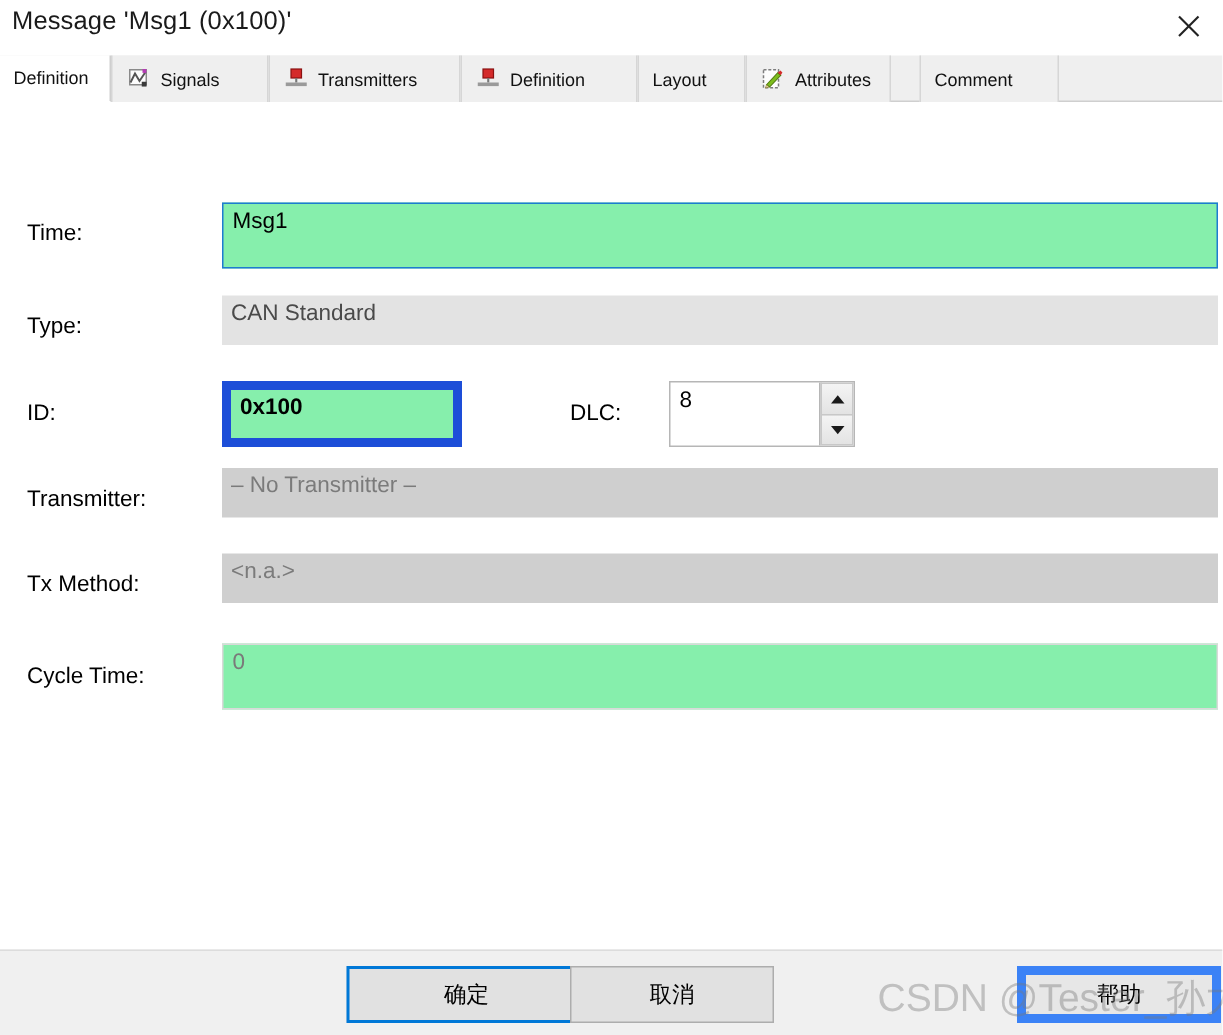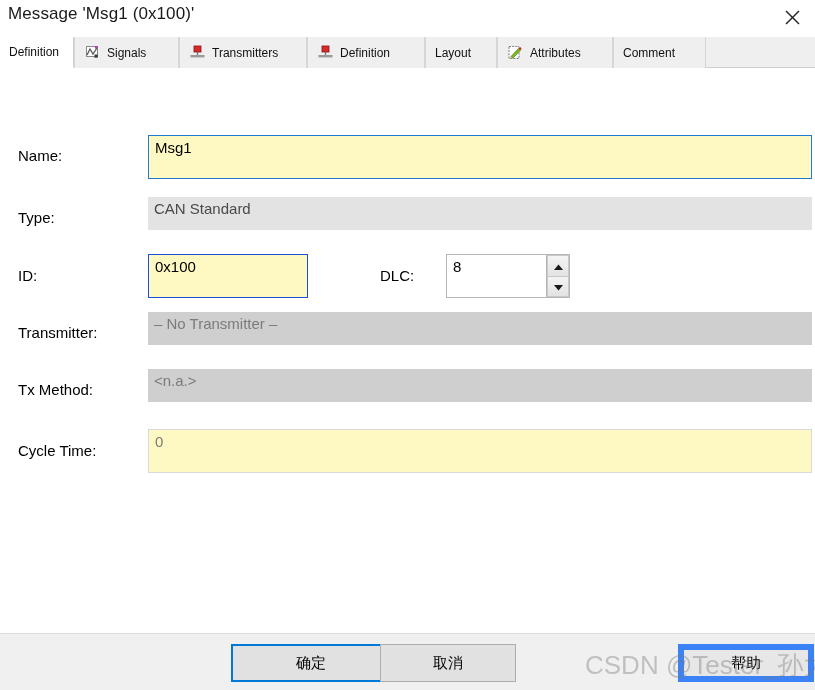--- a/index.html
+++ b/index.html
@@ -106,28 +106,29 @@
     white-space: nowrap;
   }
 
   
   .txt {
     position: absolute;
     box-sizing: border-box;
     font-family: "Liberation Sans", sans-serif;
     font-size: 15px;
     padding: 3px 0 0 6px;
-    background: #fef9c3;
+    background: #86efac;
     color: #000;
   }
   .txt.focus {
     border: 1px solid #1e7bd1;
   }
   .txt.plain {
-    border: 1px solid #1d4ed8;
+    border: 6px solid #1d4ed8;
+    font-weight: bold;
   }
   .txt.softborder {
     border: 1px solid #d9d9d9;
     color: #7a7a7a;
   }
   .txt.disabled-lite {
     border: none;
     background: #e3e3e3;
     color: #4a4a4a;
   }
@@ -276,40 +277,40 @@
         <rect x="1.5" y="11" width="14" height="2.4" fill="#9a9a9a"></rect>
       </svg>
     </span>
     <span>Definition</span>
   </div>
 
   <div class="tab" style="left:425px;width:72px;">
     <span>Layout</span>
   </div>
 
-  <div class="tab" style="left:497px;width:116px;">
+  <div class="tab" style="left:497px;width:97px;">
     <span class="tab-icon">
       <svg width="17" height="17" viewBox="0 0 17 17">
         <rect x="2" y="2.5" width="10" height="12" fill="#fdfdfd" stroke="#7d7d7d" stroke-width="1" stroke-dasharray="2 1.2"></rect>
         <path d="M4 12.5 L11.5 4.5 L13.5 6.2 L6 14 Z" fill="#7dbd1d" stroke="#4e7a0d" stroke-width="0.7"></path>
         <path d="M11.5 4.5 L13.3 3 L14.6 4.4 L13.5 6.2 Z" fill="#d42a2a"></path>
         <path d="M4 12.5 L3.3 14.7 L5.6 14 Z" fill="#f2e6b0" stroke="#8a7a33" stroke-width="0.5"></path>
       </svg>
     </span>
     <span>Attributes</span>
   </div>
 
   <div class="tab" style="left:613px;width:93px;">
     <span>Comment</span>
   </div>
 </div>
 
 <div class="content">
 
-  <div class="field-label" style="top:79px;">Name:</div>
+  <div class="field-label" style="top:79px;">Time:</div>
   <div class="txt focus" style="left:148px; top:67px; width:664px; height:44px;">Msg1</div>
 
   <div class="field-label" style="top:141px;">Type:</div>
   <div class="txt disabled-lite" style="left:148px; top:129px; width:664px; height:33px;">CAN Standard</div>
 
   <div class="field-label" style="top:199px;">ID:</div>
   <div class="txt plain" style="left:148px; top:186px; width:160px; height:44px;">0x100</div>
 
   <div class="field-label" style="left:380px; top:199px;">DLC:</div>
   <div class="spin" style="left:446px; top:186px; width:124px; height:44px;">

